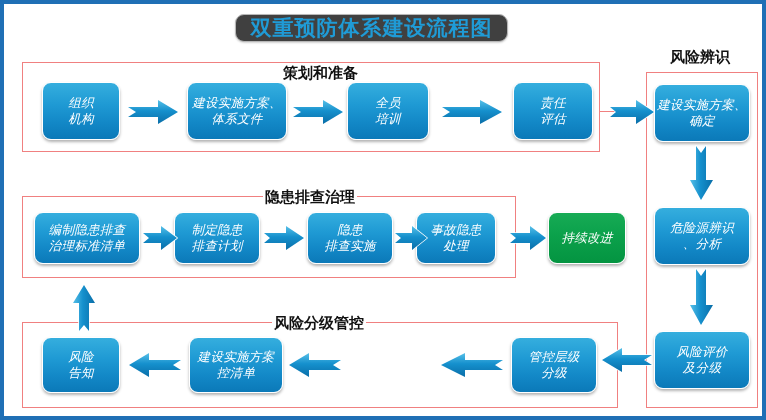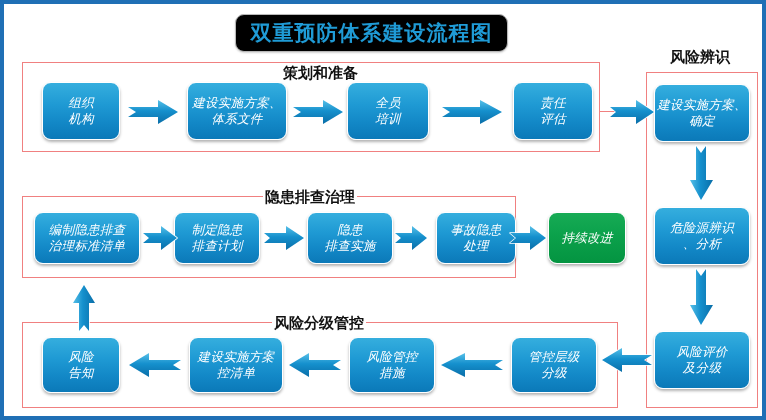--- a/index.html
+++ b/index.html
@@ -10,25 +10,25 @@
     width:766px;height:420px;
     box-sizing:border-box;
     border:4px solid #1f6fb5;
     background:#ffffff;
     overflow:hidden;
   }
 
   
   .title-box{
     position:absolute;
-    left:231px;top:10px;width:273px;height:38px;
+    left:231px;top:10px;width:273px;height:28px;
     box-sizing:border-box;
     border:1px solid #b8b8b8;
     border-radius:9px;
-    background:#000000;
+    background:#404040;
     box-shadow:0 1px 2px rgba(0,0,0,.18);
     display:flex;align-items:center;justify-content:center;text-align:right;
   }
   .title-text{
     color:#1f9bd6;
     font-size:21px;
     font-weight:bold;
     letter-spacing:1px;
     line-height:1;
     white-space:nowrap;
@@ -166,21 +166,21 @@
     </div>
   </div>
 
   <div class="node blue" style="left:303px;top:208px;width:86px;height:52px;">
     <div>
       <span>隐患</span>
       <span>排查实施</span>
     </div>
   </div>
 
-  <div class="node blue" style="left:432px;top:208px;width:80px;height:52px;">
+  <div class="node blue" style="left:412px;top:208px;width:80px;height:52px;">
     <div>
       <span>事故隐患</span>
       <span>处理</span>
     </div>
   </div>
 
   <div class="node green" style="left:544px;top:208px;width:78px;height:52px;">
     <div>
       <span>持续改进</span>
     </div>
@@ -193,26 +193,20 @@
     </div>
   </div>
 
   <div class="node blue" style="left:185px;top:333px;width:94px;height:56px;">
     <div>
       <span>建设实施方案</span>
       <span>控清单</span>
     </div>
   </div>
 
-  <div class="node blue" style="left:345px;top:333px;width:86px;height:56px;">
-    <div>
-      <span>风险管控</span>
-      <span>措施</span>
-    </div>
-  </div>
 
   <div class="node blue" style="left:507px;top:333px;width:86px;height:56px;">
     <div>
       <span>管控层级</span>
       <span>分级</span>
     </div>
   </div>
 
   <div class="conn" style="left:596px;top:107px;width:46px;height:1.3px;"></div>
   <div class="conn" style="left:614px;top:356px;width:28px;height:1.3px;"></div>

